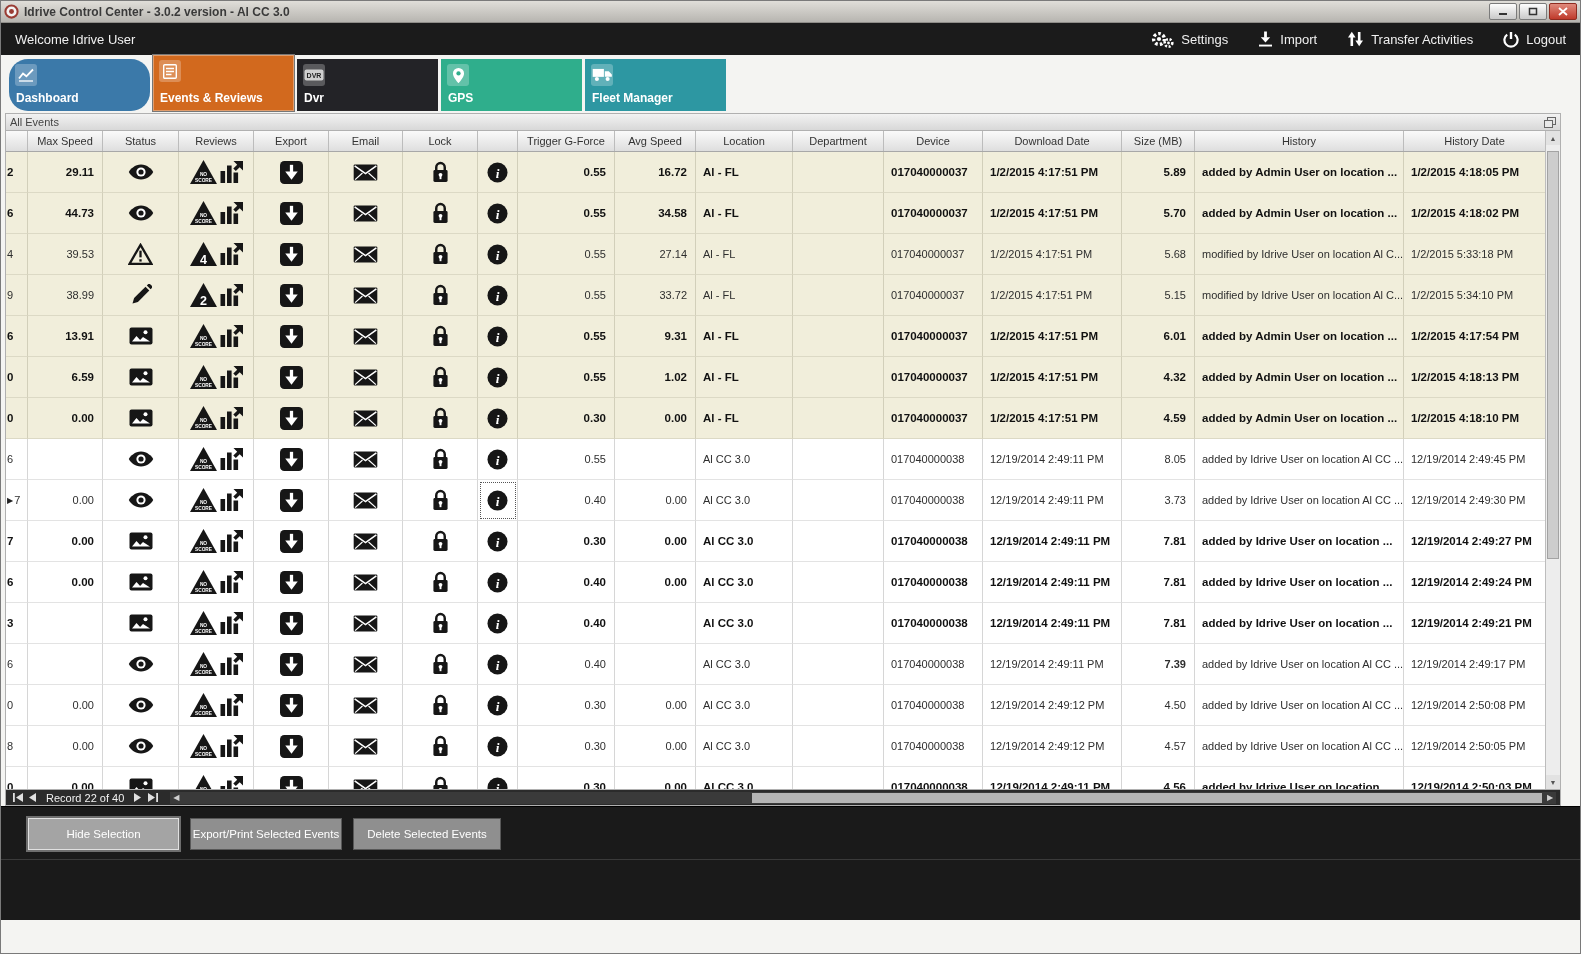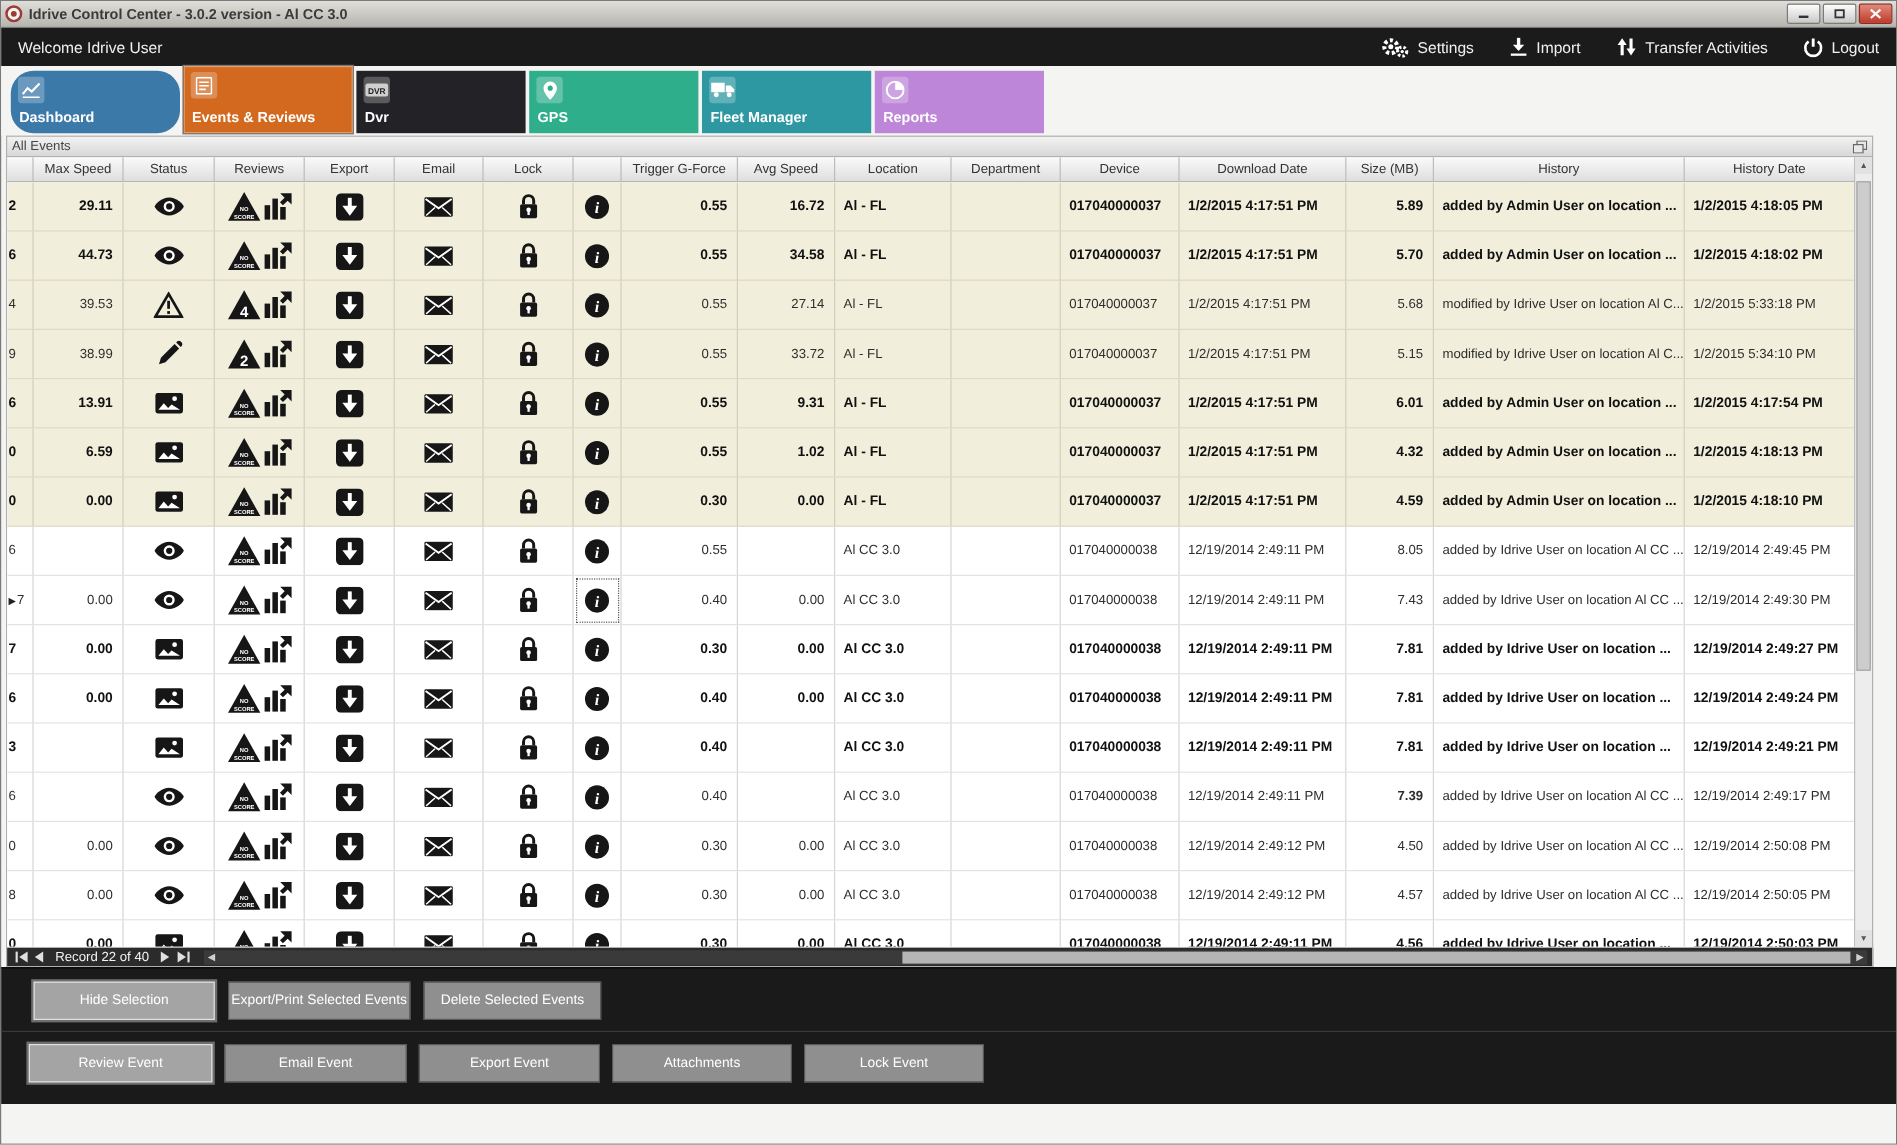--- a/index.html
+++ b/index.html
@@ -188,29 +188,20 @@
       <span class="ticon">
           <svg width="21" height="14" viewBox="0 0 22 15">
             <rect x="0.5" y="1" width="12" height="8.5" fill="#fff"></rect>
             <path d="M13.5 3.5h4.2l3.3 3.4v2.6h-7.5z" fill="#fff"></path>
             <circle cx="5" cy="11.8" r="2.2" fill="#fff"></circle>
             <circle cx="16.5" cy="11.8" r="2.2" fill="#fff"></circle>
           </svg>
         </span>
       <span class="tlabel">Fleet Manager</span>
     </div>
-    <div class="tab" style="background: rgb(189, 134, 216);">
-      <span class="ticon">
-          <svg width="16" height="16" viewBox="0 0 16 16">
-            <circle cx="8" cy="8" r="7" fill="none" stroke="#fff" stroke-width="1.6"></circle>
-            <path d="M8 8V1.2A6.8 6.8 0 0 1 14.8 8z" fill="#fff"></path>
-          </svg>
-        </span>
-      <span class="tlabel">Reports</span>
-    </div>
   </div>
 
 
   <div class="panel">
     <div class="panel-hd">
       <span>All Events</span>
       <span class="panel-hd-ic">
           <svg width="12" height="11" viewBox="0 0 12 11">
             <rect x="3.5" y="0.5" width="8" height="7" fill="none" stroke="#666"></rect>
             <rect x="0.5" y="3.5" width="8" height="7" fill="#e9e9e9" stroke="#666"></rect>
@@ -919,21 +910,21 @@
                     <text x="11" y="16.5" text-anchor="middle" font-size="14" font-style="italic" font-weight="bold" font-family="Liberation Serif,serif" fill="#fff">i</text>
                   </svg>
                 </span>
               </div>
               <div class="td c-num" style="width: 97px;">0.40</div>
               <div class="td c-num" style="width: 81px;">0.00</div>
               <div class="td c-txt" style="width: 97px;">Al CC 3.0</div>
               <div class="td c-txt" style="width: 91px;"></div>
               <div class="td c-txt" style="width: 99px;">017040000038</div>
               <div class="td c-txt" style="width: 139px;">12/19/2014 2:49:11 PM</div>
-              <div class="td c-num" style="width: 73px;">7.43</div>
+              <div class="td c-num" style="width: 73px;">3.73</div>
               <div class="td c-txt" style="width: 209px;">added by Idrive User on location Al CC ...</div>
               <div class="td c-txt" style="width: 142px;">12/19/2014 2:49:30 PM</div>
             </div>
             <div class="trow em">
               <div class="td c-id" style="width: 22px;">
                 <span>7</span>
               </div>
               <div class="td c-num" style="width: 75px;">0.00</div>
               <div class="td c-ic" style="width: 76px;">
                 <span class="icw">
@@ -1509,22 +1500,15 @@
     </div>
   </div>
 
   <div class="bottom" style="background: rgb(26, 26, 26);">
     <div class="btnrow1">
         <button class="fbtn focused" style="width: 151px;">Hide Selection</button>
         <button class="fbtn" style="width: 152px;">Export/Print Selected Events</button>
         <button class="fbtn" style="width: 148px;">Delete Selected  Events</button>
       </div>
     <div class="divider"></div>
-    <div class="btnrow2">
-        <button class="fbtn focused" style="width: 153px;">Review Event</button>
-        <button class="fbtn" style="width: 152px;">Email Event</button>
-        <button class="fbtn" style="width: 151px;">Export Event</button>
-        <button class="fbtn" style="width: 150px;">Attachments</button>
-        <button class="fbtn" style="width: 150px;">Lock Event</button>
-      </div>
   </div>
 
 </div>
 
 </body></html>

